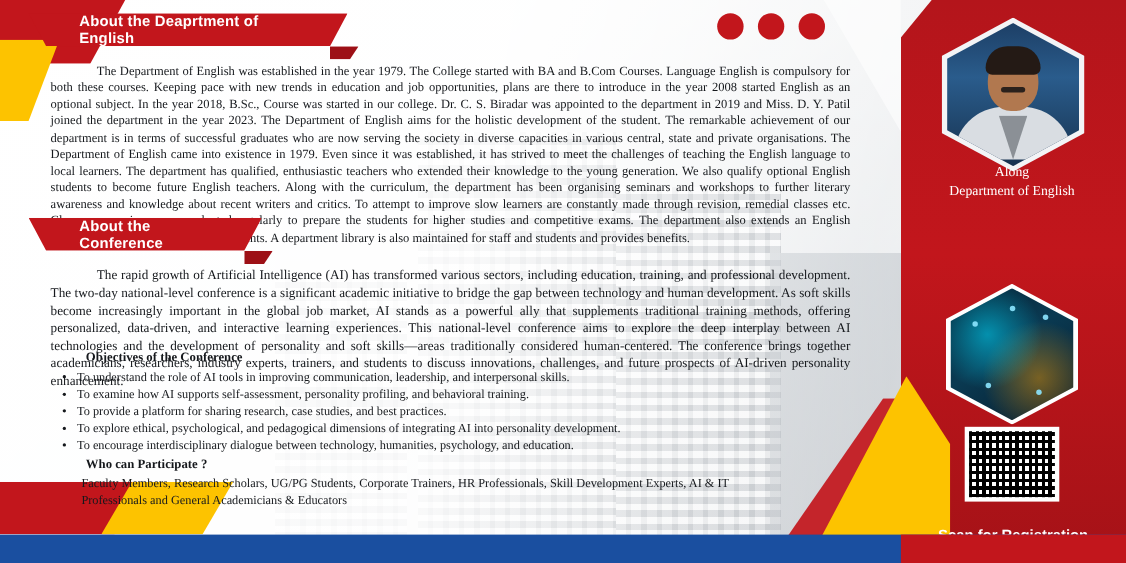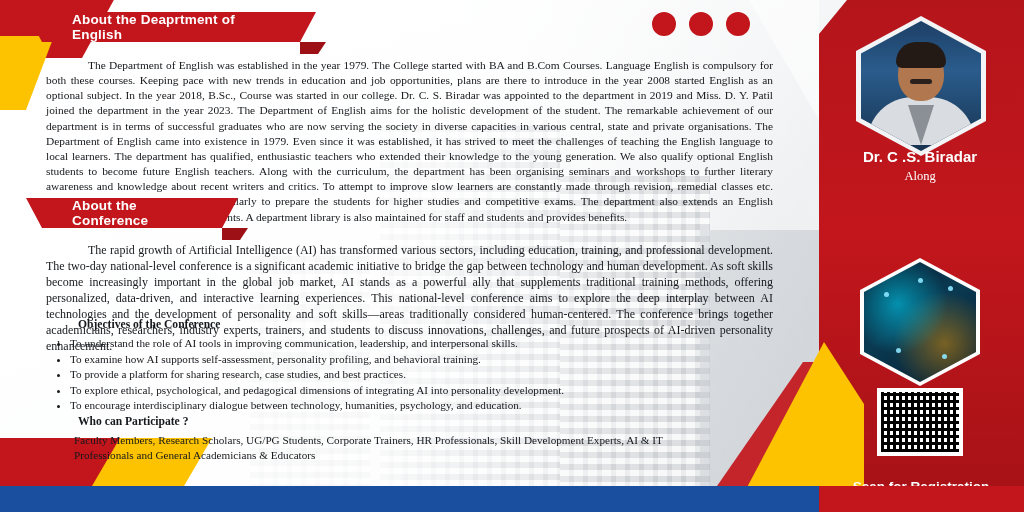--- a/index.html
+++ b/index.html
@@ -312,22 +312,22 @@
   <div class="hex" id="hex-portrait-border"></div>
   <div class="hex" id="hex-portrait">
     <div class="shoulders"></div>
     <div class="shirt-v"></div>
     <div class="face"></div>
     <div class="hair"></div>
     <div class="moustache"></div>
   </div>
 
   <div class="name-block">
-    <div class="nm">Dr. C .S. Biradar</div>
     <div class="role">Along</div>
+    <div class="role">Department of English</div>
   </div>
 
   <div class="hex" id="hex-ai-border"></div>
   <div class="hex" id="hex-ai">
     <div class="ai-node" style="left:20px; top:30px;"></div>
     <div class="ai-node" style="left:84px; top:24px;"></div>
     <div class="ai-node" style="left:32px; top:86px;"></div>
     <div class="ai-node" style="left:78px; top:92px;"></div>
     <div class="ai-node" style="left:54px; top:16px;"></div>
   </div>

